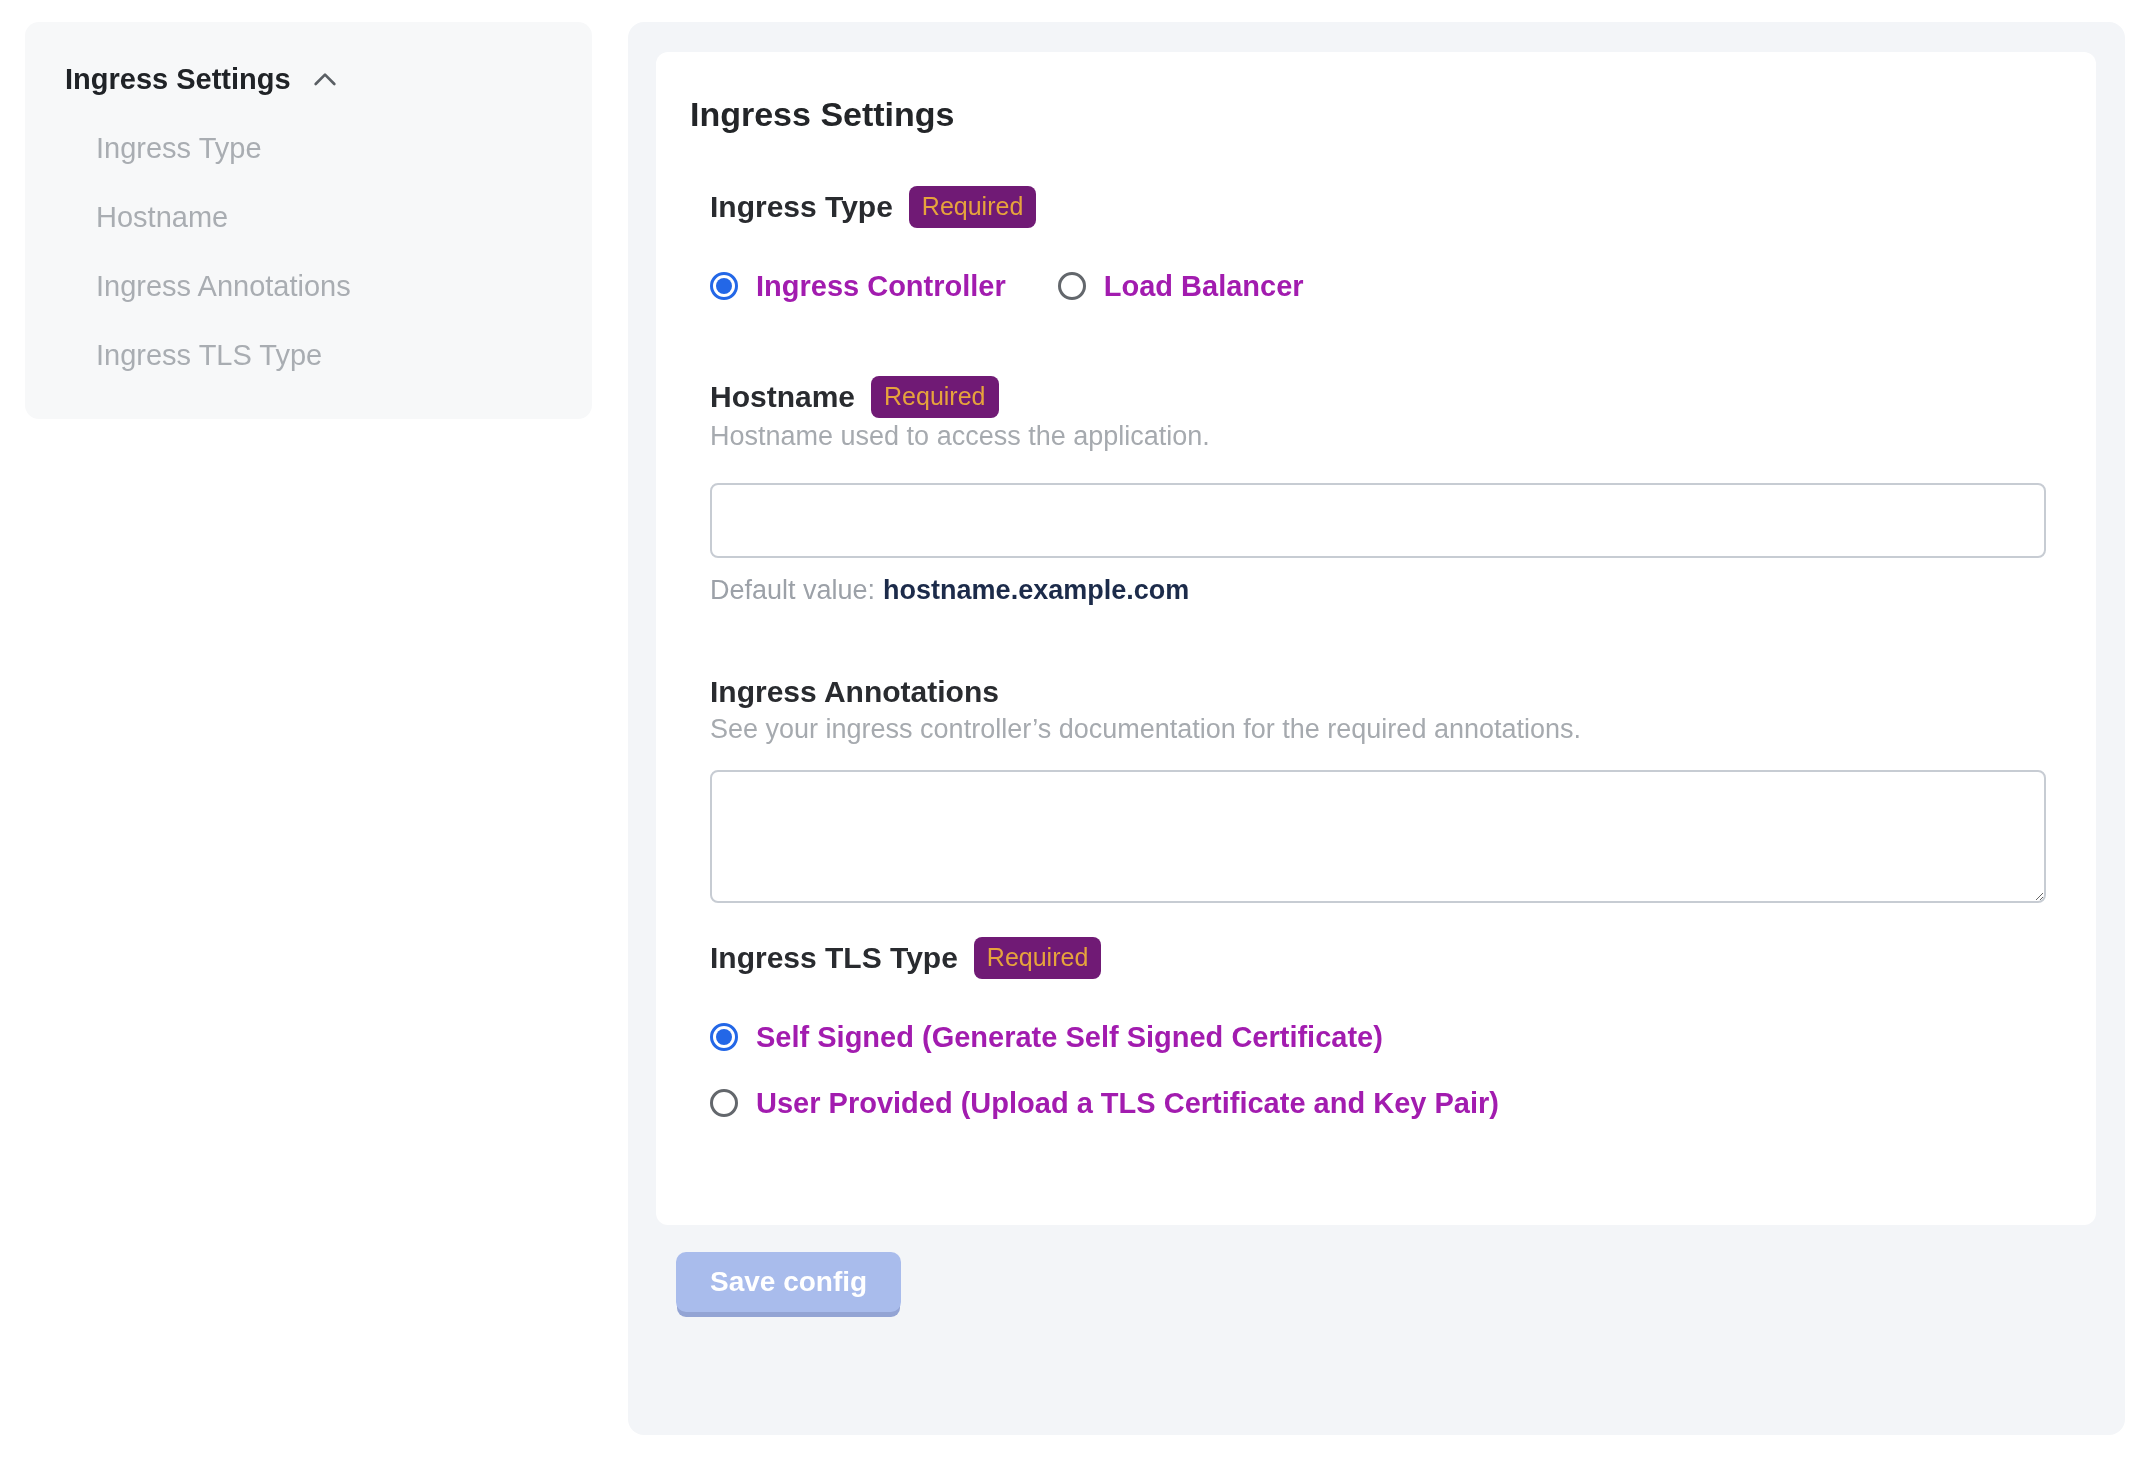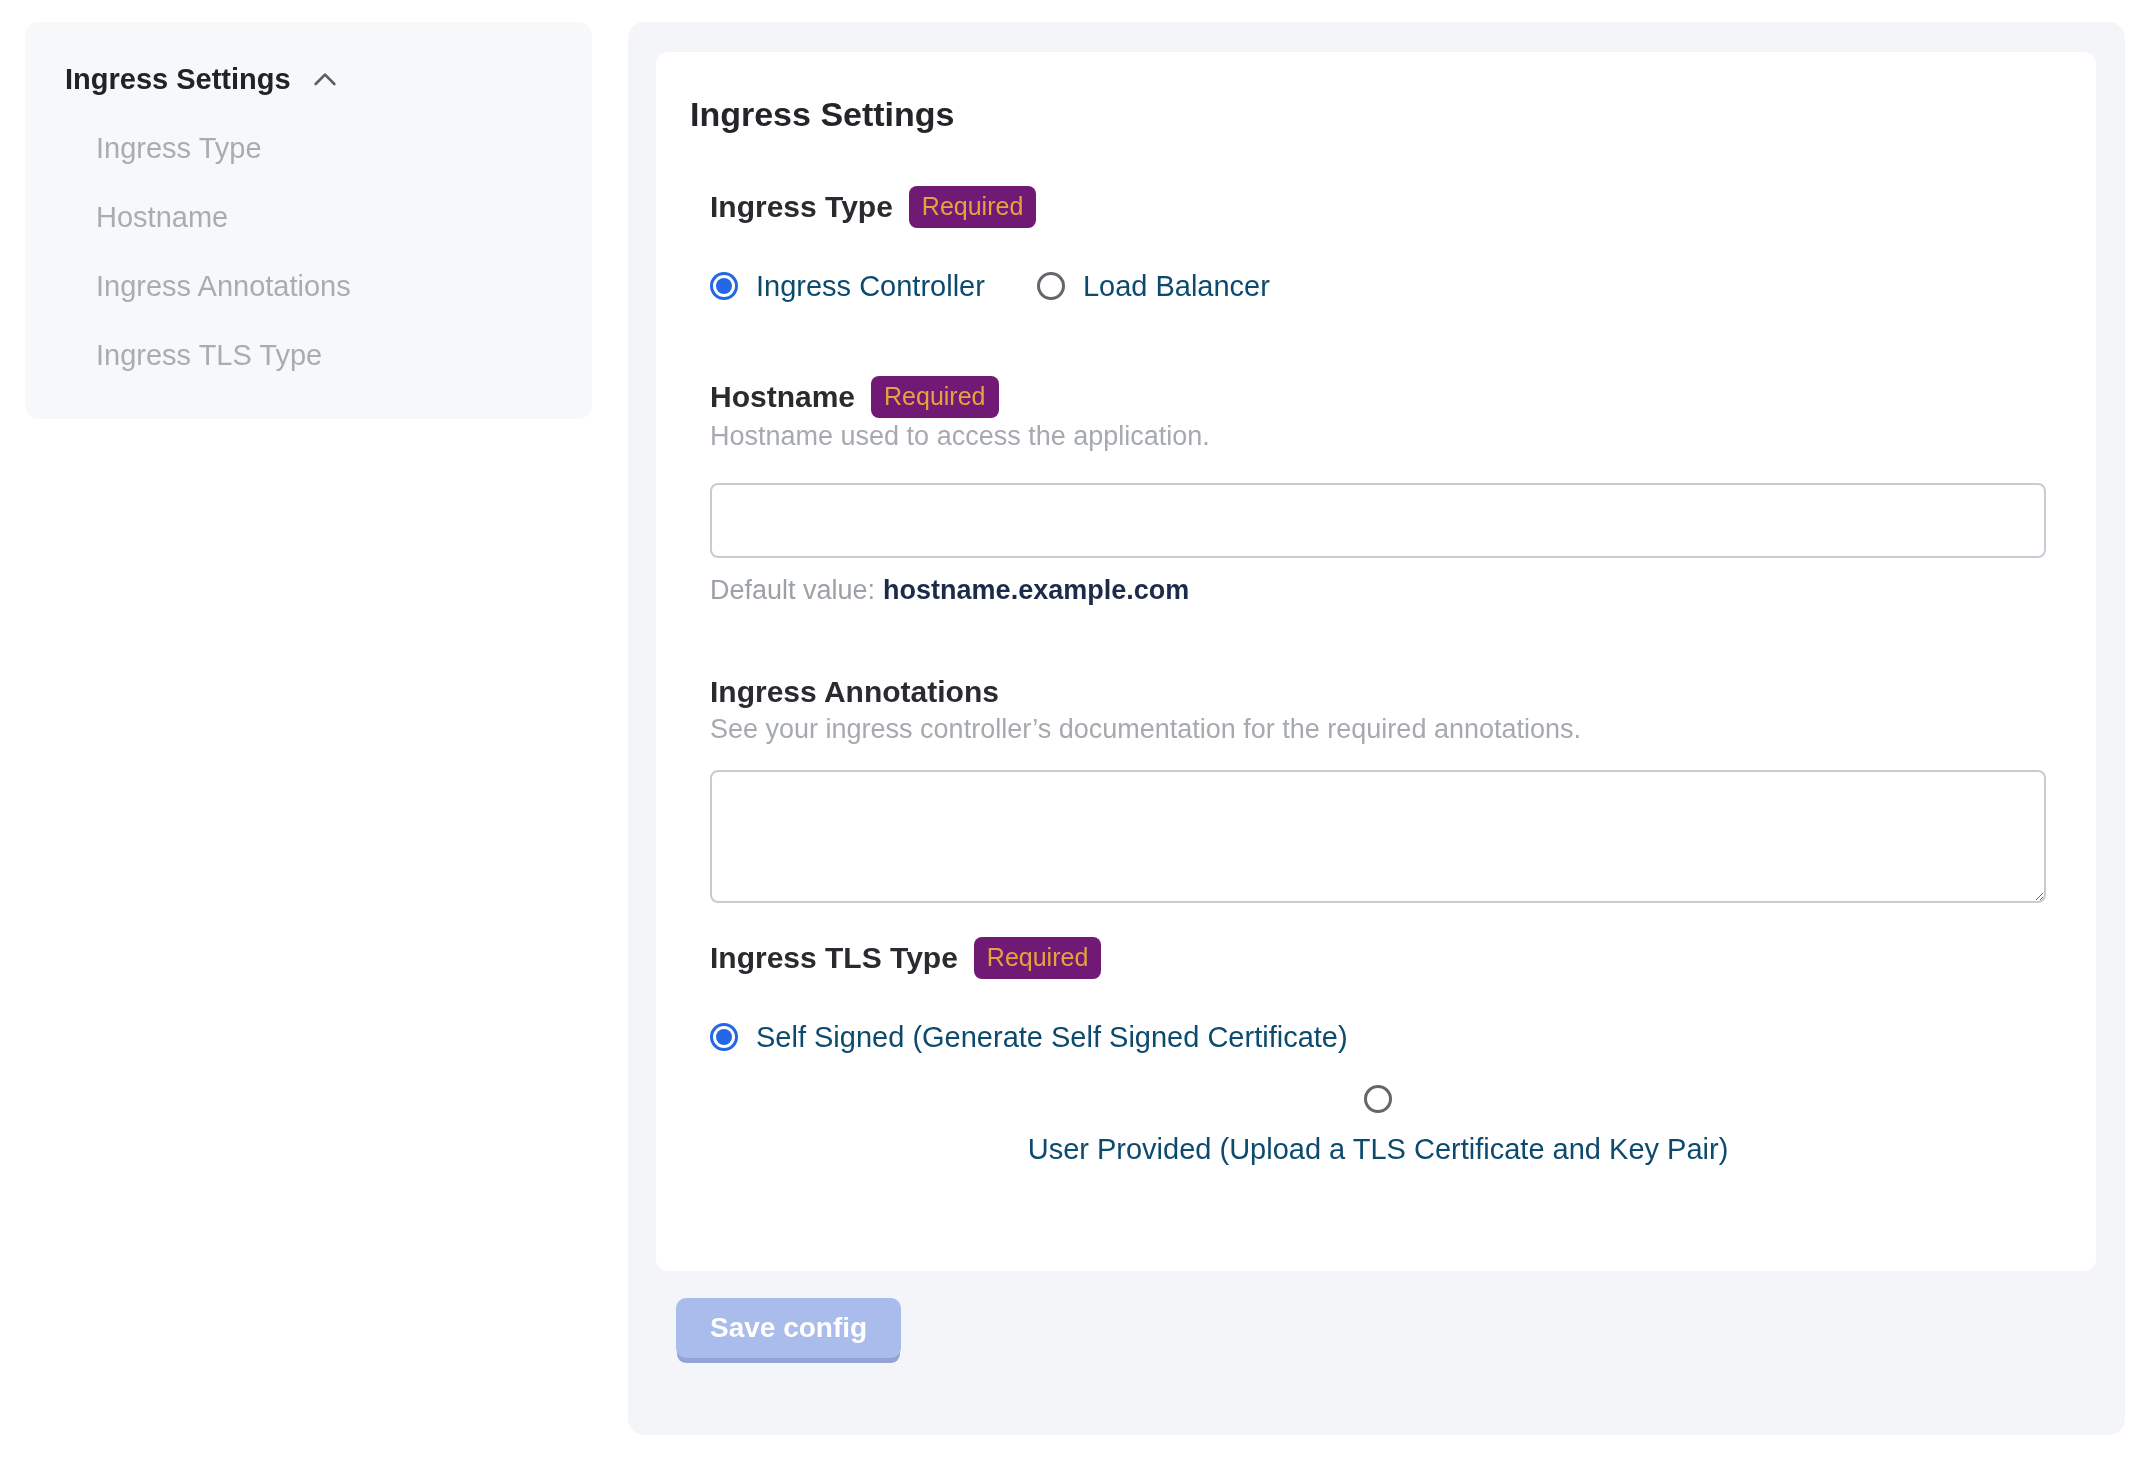--- a/index.html
+++ b/index.html
@@ -127,26 +127,26 @@
   .radio.on::after {
     content: "";
     position: absolute;
     inset: 3px;
     border-radius: 50%;
     background: #2367e7;
   }
   .radio.off { border: 3px solid #63676c; }
   .radio-label {
     font-size: 29px;
-    font-weight: 400;
-    color: #0c4a6e;
+    font-weight: 700;
+    color: #a21caf;
     line-height: 36px;
   }
   .radio-stack .radio-opt { margin-top: 40px; }
-  .radio-stack .radio-opt + .radio-opt { margin-top: 30px; flex-direction: column; }
+  .radio-stack .radio-opt + .radio-opt { margin-top: 30px; }
 
   
   .text-input {
     display: block;
     width: 100%;
     height: 75px;
     margin-top: 30px;
     border: 2px solid #c7ccd3;
     border-radius: 8px;
     background: #ffffff;

